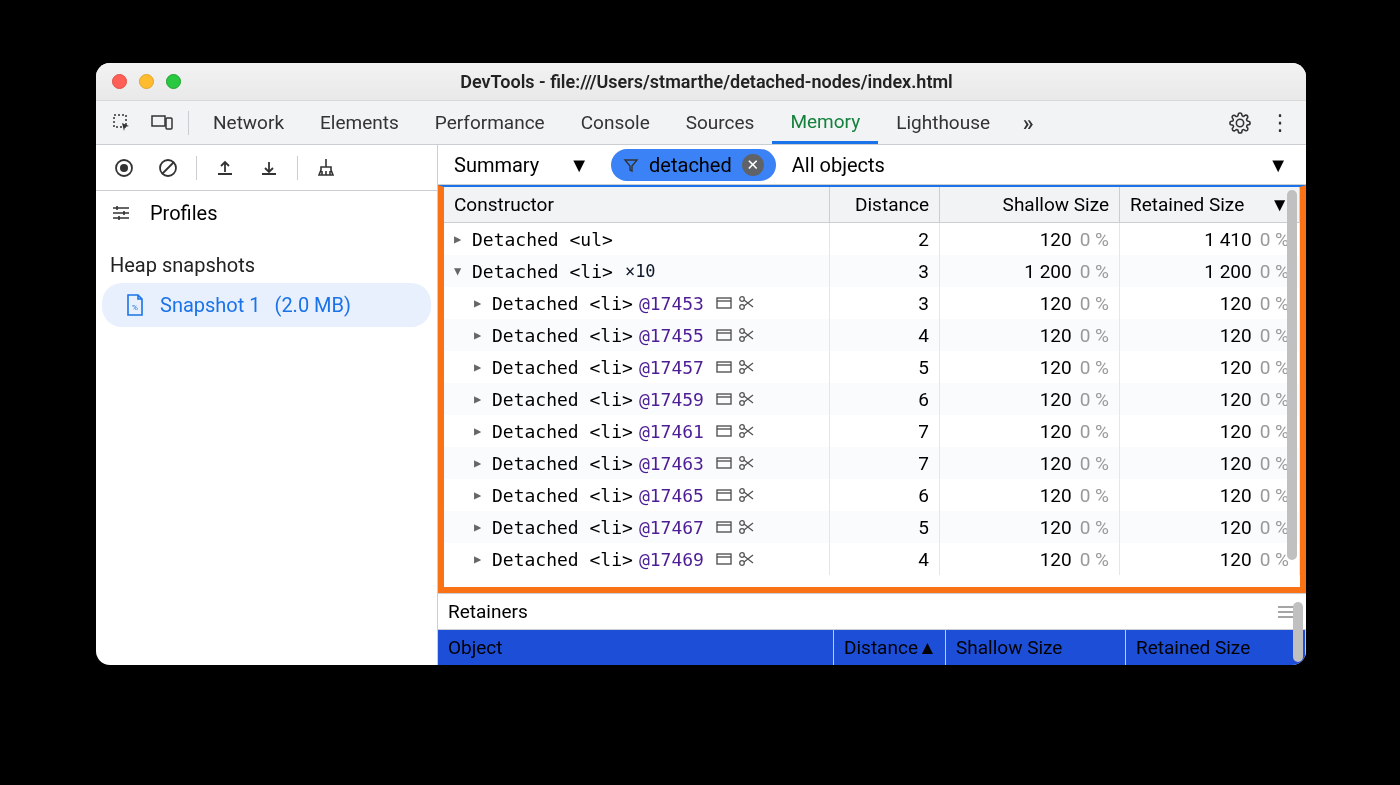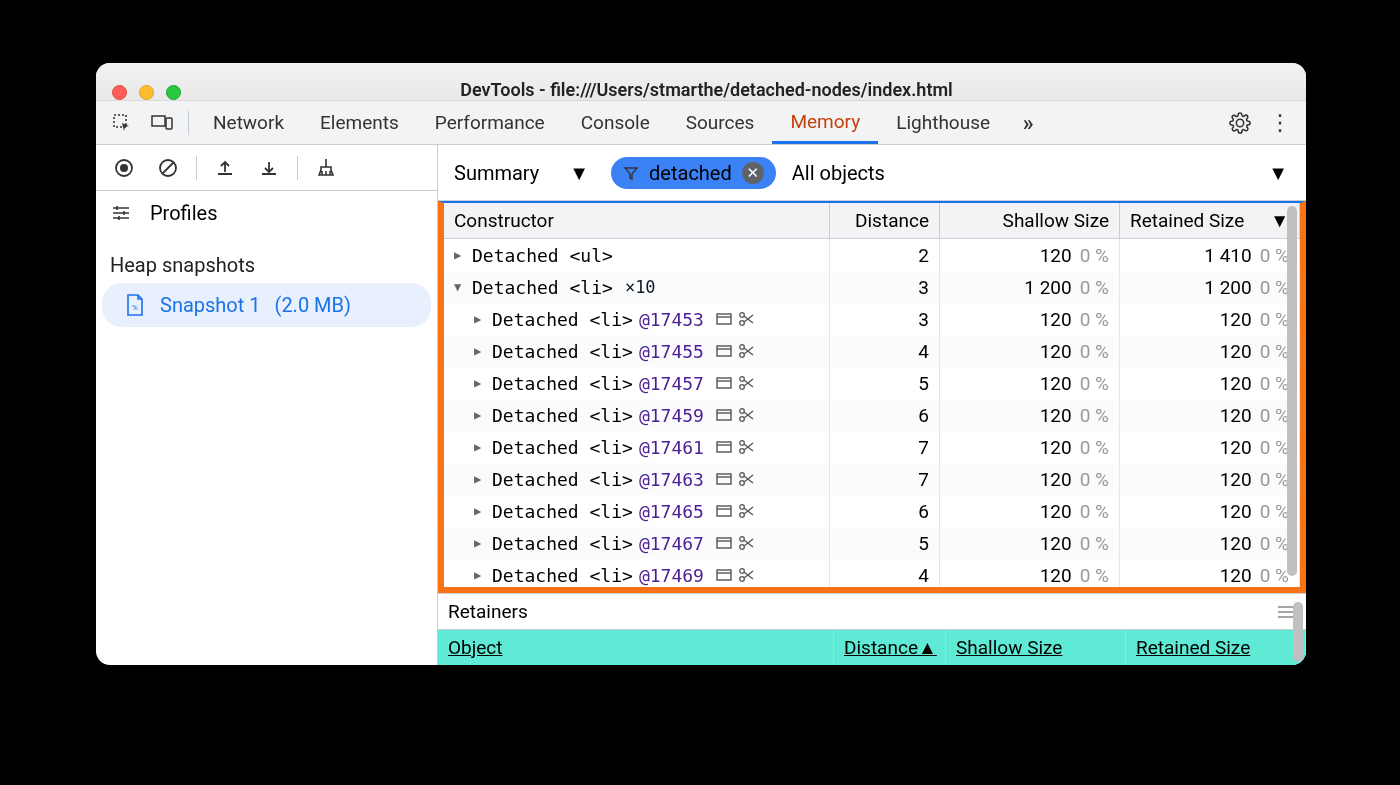--- a/index.html
+++ b/index.html
@@ -21,21 +21,21 @@
     box-shadow: 0 20px 60px rgba(0,0,0,0.4);
     display: flex;
     flex-direction: column;
     overflow: hidden;
   }
   .titlebar {
     height: 38px;
     background: linear-gradient(#f2f2f3,#e9e9ea);
     border-bottom: 1px solid #d9d9d9;
     display: flex;
-    align-items: flex-end;
+    align-items: center;
     padding: 0 16px;
     font-size: 18px;
     font-weight: 600;
     color: #222;
   }
   .traffic { display: flex; gap: 12px; margin-right: 22px; }
   .dot { width: 15px; height: 15px; border-radius: 50%; }
   .dot.red { background: #ff5f57; border: 1px solid #e14c42; }
   .dot.yellow { background: #febc2e; border: 1px solid #e1a326; }
   .dot.green { background: #28c840; border: 1px solid #1ea32e; }
@@ -47,36 +47,36 @@
     border-bottom: 1px solid #cacdd1;
     display: flex;
     align-items: center;
     padding: 0 6px;
     font-size: 19px;
     color: #333;
   }
   .tabbar .iconbtn { width: 36px; height: 36px; display:flex; align-items:center; justify-content:center; cursor:pointer; margin:0 2px;}
   .tabbar .sep { width:1px; height:24px; background:#cacdd1; margin:0 6px; }
   .tabitem { padding: 0 18px; height: 100%; display:flex; align-items:center; cursor:pointer; }
-  .tabitem.active { color:#c2410c; border-bottom: 3px solid #1a73e8; }
+  .tabitem.active { color:#15803d; border-bottom: 3px solid #1a73e8; }
   .tabbar .right { margin-left:auto; display:flex; align-items:center; }
 
   .main { flex: 1; display: flex; min-height:0; }
   .sidebar { width: 342px; border-right:1px solid #cacdd1; display:flex; flex-direction:column; }
   .sidebar-tools { height: 46px; border-bottom:1px solid #cacdd1; display:flex; align-items:center; padding:0 6px; }
   .sidebar-tools .iconbtn { width:36px; height:36px; display:flex; align-items:center; justify-content:center; cursor:pointer; margin:0 4px;}
   .sidebar-tools .sep { width:1px; height:24px; background:#cacdd1; margin:0 6px; }
   .profiles-row { display:flex; align-items:center; padding: 10px 14px; font-size:20px; gap:18px; }
   .section-label { padding: 18px 14px 6px; font-size:20px; color:#222;}
   .snapshot-item { display:flex; align-items:center; gap:14px; padding:10px 14px 10px 22px; font-size:20px; color:#1a73e8; background:#e8f0fe; border-radius:20px; margin:0 6px;}
   .snapshot-item svg { flex-shrink:0; }
   .snap-size { color:#1a73e8; }
 
   .content { flex:1; display:flex; flex-direction:column; min-width:0; }
-  .content-toolbar { height:56px; border-bottom:1px solid #cacdd1; display:flex; align-items:center; padding:0 10px; font-size:20px; gap:16px;}
+  .content-toolbar { height:40px; border-bottom:1px solid #cacdd1; display:flex; align-items:center; padding:0 10px; font-size:20px; gap:16px;}
   .dropdown { display:flex; align-items:center; gap:30px; padding:4px 6px; cursor:pointer;}
   .filter-pill { display:flex; align-items:center; background:#3b82f6; border-radius:20px; padding:4px 12px; gap:10px;}
   .filter-pill .clear { width:22px; height:22px; background:#5f6368; border-radius:50%; display:flex; align-items:center; justify-content:center; color:#fff; font-size:15px; cursor:pointer;}
   .allobj { display:flex; align-items:center; cursor:pointer; flex:1;}
   .allobj .caret { margin-left:auto; margin-right:8px;}
 
   .table-wrap { flex:1; display:flex; min-height:0; border:6px solid #f97316; border-top:2px solid #1a73e8; position:relative; }
   .datagrid { flex:1; display:flex; flex-direction:column; min-height:0; }
   .headrow { display:flex; border-bottom:1px solid #cacdd1; background:#f1f3f4; font-size:19px; }
   .cell { padding:6px 10px; border-right:1px solid #cacdd1; display:flex; align-items:center; }
@@ -95,21 +95,21 @@
   .indent1 { padding-left:30px; }
   .objid { color:#4c1d95; }
   .count { color:#0f172a; font-size:17px; padding-left:6px;}
   .pct { color:#999; margin-left:8px; }
   .rowicons { display:flex; gap:6px; align-items:center; margin-left:6px;}
   .rowicons svg { width:16px; height:16px; }
 
   .scrollbar { position:absolute; right:3px; top:3px; width:10px; height:370px; background:#c0c0c0; border-radius:5px;}
 
   .retainers-bar { height:36px; border-top:1px solid #cacdd1; display:flex; align-items:center; padding:0 10px; font-size:19px; background:#fff; justify-content:space-between;}
-  .retainers-head { display:flex; border-top:1px solid #cacdd1; background:#5eead4; font-size:19px;text-decoration:underline;}
+  .retainers-head { display:flex; border-top:1px solid #cacdd1; background:#1d4ed8; font-size:19px;}
   .retainers-head .cell.dist { justify-content:space-between; width:112px;}
   .retainers-scrollbar { position:absolute; right:3px; bottom:3px; width:10px; height:60px; background:#c0c0c0; border-radius:5px;}
 </style>
 </head>
 <body>
 
 <div class="window">
 
   <div class="titlebar">
     <div class="traffic">

